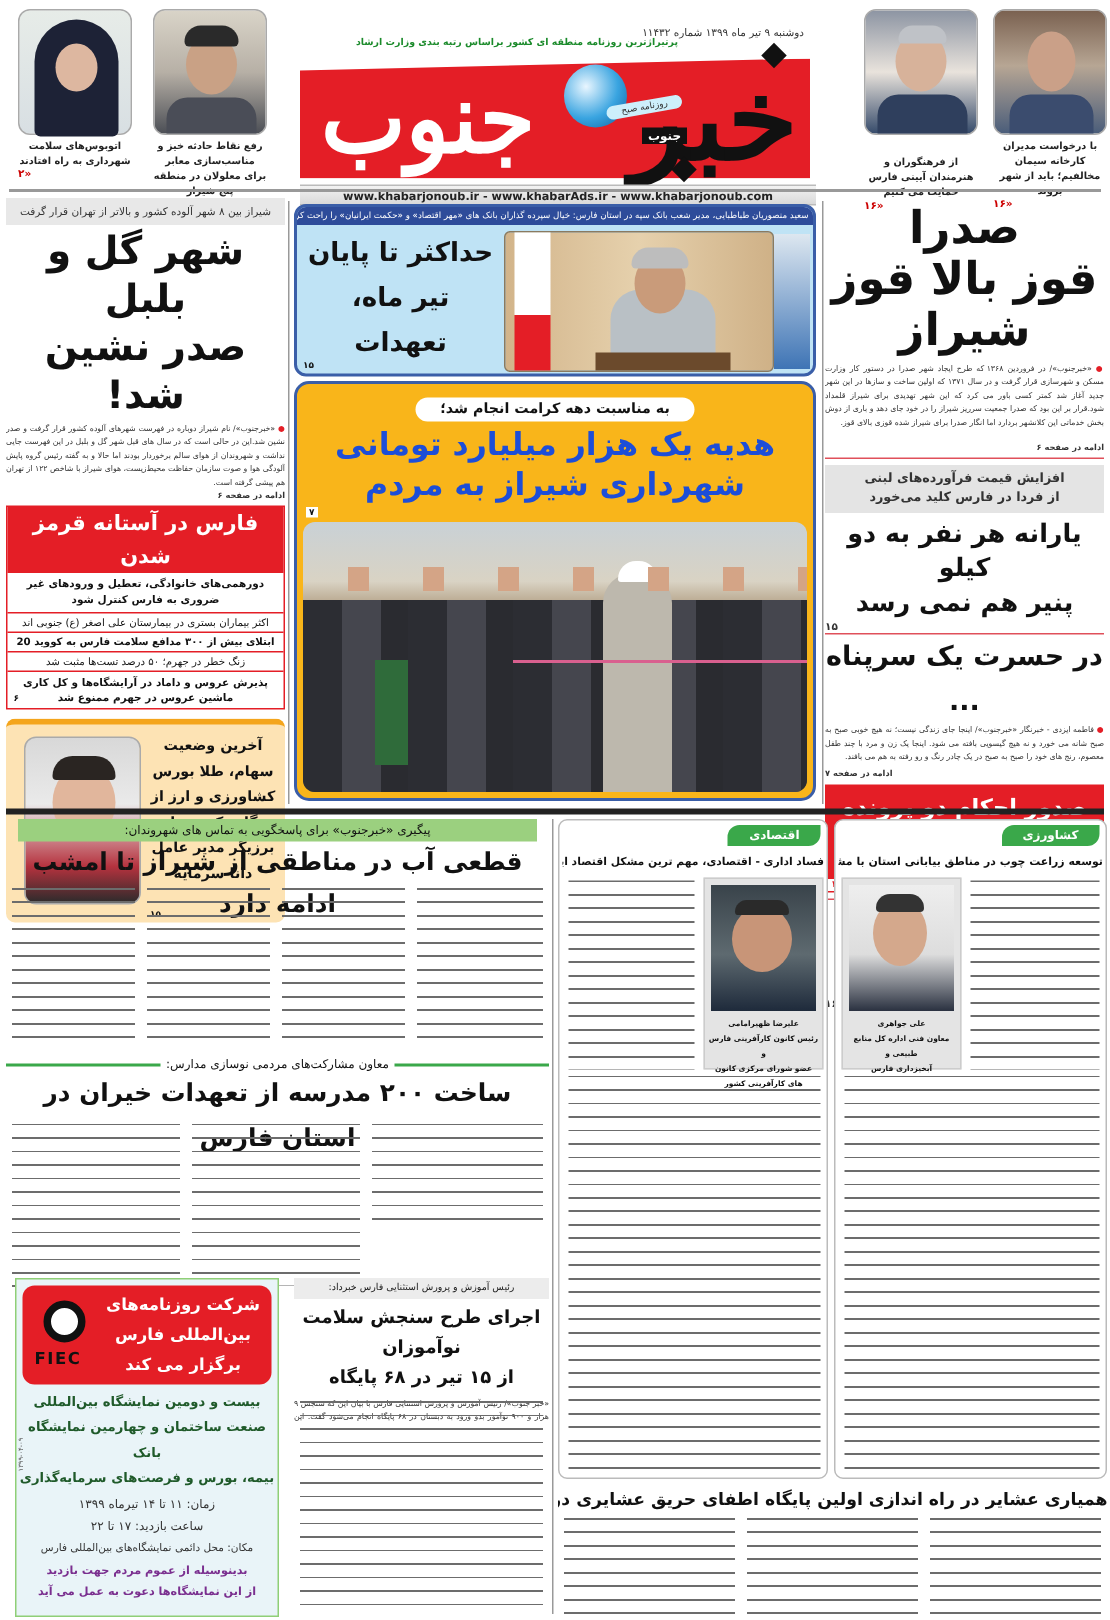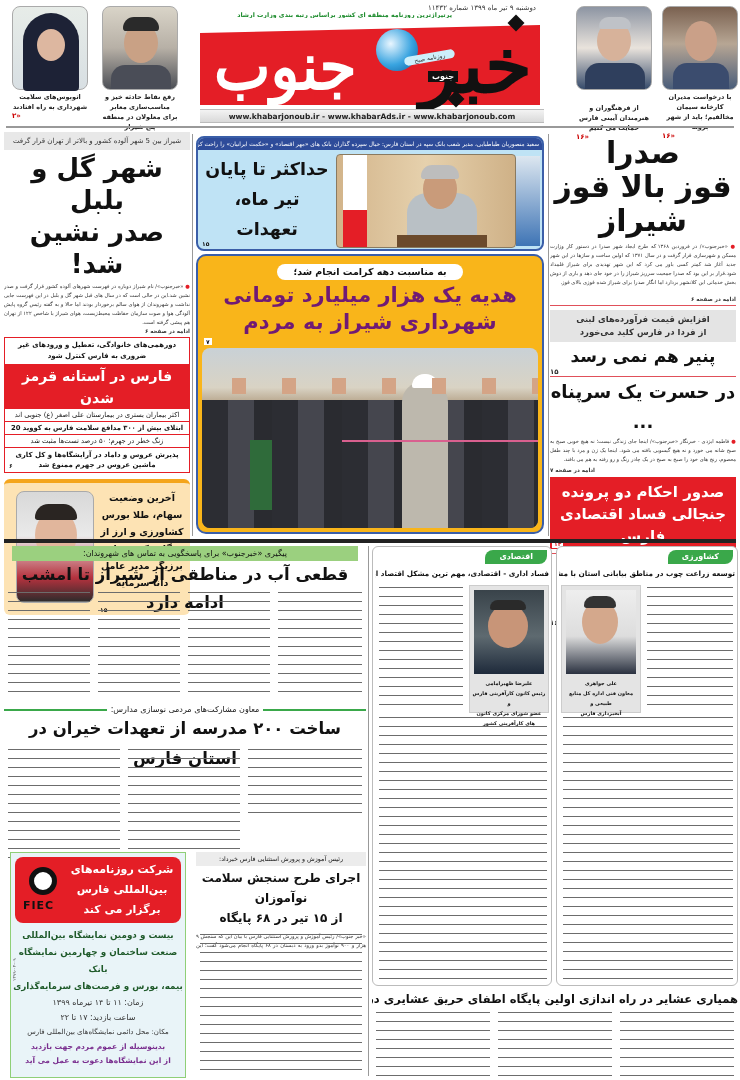--- a/index.html
+++ b/index.html
@@ -53,21 +53,21 @@
 
   <div class="abs" style="left:12px;top:6px;width:76px">
     <div class="photo" style="position:relative;width:76px;height:84px;background:linear-gradient(#e7ece8,#d8dfe3)">
       <div class="abs" style="left:10px;top:6px;width:56px;height:78px;background:#1d2236;border-radius:28px 28px 4px 4px"></div>
       <div class="face" style="left:24px;top:22px;width:28px;height:32px;background:#ddb7a0"></div>
     </div>
     <div class="tiny-cap b" style="margin-top:2px">اتوبوس‌های سلامت شهرداری به راه افتادند</div>
     <div class="pg" style="text-align:left">«<span>۲</span></div>
   </div>
 
-  <div class="abs" style="left:200px;top:1px;width:340px;height:128px">
+  <div class="abs" style="left:200px;top:15px;width:340px;height:128px">
     <div class="abs" style="right:4px;top:3px;font-size:7px;color:#333;white-space:nowrap">دوشنبه ۹ تیر ماه ۱۳۹۹ شماره ۱۱۴۳۲</div>
     <div class="abs" style="left:2px;top:10px;font-size:6.3px;color:#1a8a2a;font-weight:bold;white-space:nowrap;width:250px;overflow:hidden">پرتیراژترین روزنامه منطقه ای کشور براساس رتبه بندی وزارت ارشاد</div>
     <div class="abs" style="left:0;top:24px;width:340px;height:80px;background:#e41e26;clip-path:polygon(0 10%,100% 0,100% 100%,0 100%)"></div>
     <div class="abs" style="left:14px;top:30px;font-size:60px;font-weight:bold;color:#fff;line-height:70px;font-family:'DejaVu Serif',serif;transform:scaleY(1.08)">جنوب</div>
     <div class="abs" style="left:176px;top:28px;width:42px;height:42px;border-radius:50%;background:radial-gradient(circle at 35% 35%,#e9f6ff,#39a4e0 55%,#0c5d9e)"></div>
     <div class="abs" style="left:204px;top:52px;font-size:6px;color:#333;background:#cdeffb;padding:1px 10px;border-radius:8px;transform:rotate(-10deg)">روزنامه صبح</div>
     <div class="abs" style="right:8px;top:22px;font-size:76px;font-weight:bold;color:#111;line-height:86px;font-family:'DejaVu Serif',serif">خبر</div>
     <div class="abs" style="left:228px;top:70px;font-size:8px;color:#fff;background:#111;padding:1px 4px;font-weight:bold">جنوب</div>
     <div class="abs" style="right:18px;top:16px;width:12px;height:12px;background:#111;transform:rotate(45deg)"></div>
     <div class="abs" style="left:250px;top:92px;width:12px;height:12px;background:#111;transform:rotate(45deg)"></div>
@@ -85,20 +85,21 @@
   </div>
   <div class="small" style="margin-top:4px;height:54px;overflow:hidden"><span style="color:#e41e26">● </span><span>«خبرجنوب»/ در فروردین ۱۳۶۸ که طرح ایجاد شهر صدرا در دستور کار وزارت مسکن و شهرسازی قرار گرفت و در سال ۱۳۷۱ که اولین ساخت و سازها در این شهر جدید آغاز شد کمتر کسی باور می کرد که این شهر تهدیدی برای شیراز قلمداد شود.قرار بر این بود که صدرا جمعیت سرریز شیراز را در خود جای دهد و باری از دوش بخش خدماتی این کلانشهر بردارد اما انگار صدرا برای شیراز شده قوزی بالای قوز.</span></div>
   <div class="pg" style="color:#333;font-size:5.5px">ادامه در صفحه ۶</div>
   <div class="redline" style="margin-top:3px"></div>
 
   <div class="center b" style="background:#e4e4e4;margin-top:4px;padding:3px 0;font-size:8.5px;line-height:13px;color:#333">
     <div>افزایش قیمت فرآورده‌های لبنی</div>
     <div>از فردا در فارس کلید می‌خورد</div>
   </div>
   <div class="center b" style="font-size:17px;line-height:23px;margin-top:3px">
+    <div>یارانه هر نفر به دو کیلو</div>
     <div>پنیر هم نمی رسد</div>
   </div>
   <div class="pg" style="color:#333;text-align:left">۱۵</div>
   <div class="redline"></div>
 
   <div class="center b" style="font-size:18px;line-height:30px">در حسرت یک سرپناه ...</div>
   <div class="small" style="height:30px;overflow:hidden"><span style="color:#e41e26">● </span><span>فاطمه ایزدی - خبرنگار «خبرجنوب»/ اینجا جای زندگی نیست؛ نه هیچ خوبی صبح به صبح شانه می خورد و نه هیچ گیسویی بافته می شود. اینجا یک زن و مرد با چند طفل معصوم، رنج های خود را صبح به صبح در یک چادر رنگ و رو رفته به هم می بافند.</span></div>
   <div class="pg" style="color:#333;font-size:5.5px;text-align:left">ادامه در صفحه ۷</div>
 
   <div class="center b" style="background:#e41e26;color:#fff;font-size:15px;line-height:22px;padding:4px 0 2px;margin-top:4px;position:relative">
@@ -130,47 +131,47 @@
     <div class="abs" style="left:84px;top:10px;width:38px;height:14px;background:#bdbdbd;border-radius:16px 16px 4px 4px"></div>
     <div class="abs" style="left:60px;bottom:0;width:90px;height:12px;background:#6b4a2c"></div>
   </div>
   <div class="abs" style="right:2px;top:18px;width:24px;height:90px;background:linear-gradient(#dde7f0,#3e74b5)"></div>
 </div>
 
 <div class="abs" style="left:196px;top:254px;width:348px;height:280px;border:2px solid #3a5ea8;border-radius:10px;background:#f9b51a;overflow:hidden">
   <div class="center" style="margin-top:4px">
     <span class="b" style="display:inline-block;background:#fff;border-radius:10px;padding:0 16px;font-size:9.5px;line-height:16px">به مناسبت دهه کرامت انجام شد؛</span>
   </div>
-  <div class="center b" style="font-size:21px;line-height:27px;margin-top:2px;color:#701a75">
+  <div class="center b" style="font-size:21px;line-height:27px;margin-top:2px;color:#1d4ed8">
     <div>هدیه یک هزار میلیارد تومانی</div>
     <div>شهرداری شیراز به مردم</div>
   </div>
   <div class="abs" style="left:6px;top:82px;font-size:6px;font-weight:bold;background:#fff;padding:0 2px">۷</div>
   <div class="abs" style="left:4px;top:92px;width:336px;height:180px;border-radius:8px;overflow:hidden;background:linear-gradient(#c9d1d6 0,#d9d3c4 22%,#b9a88f 30%,#6a6460 40%,#4a4a4f 100%)">
     <div class="abs" style="left:0;bottom:0;width:100%;height:128px;background:repeating-linear-gradient(90deg,#2c2d33 0,#2c2d33 26px,#45464e 26px,#45464e 52px,#2a2b30 52px,#2a2b30 70px)"></div>
     <div class="abs" style="left:200px;top:34px;width:46px;height:146px;background:#bdb8ad;border-radius:20px 20px 0 0"></div>
     <div class="abs" style="left:210px;top:26px;width:26px;height:14px;background:#fff;border-radius:12px 12px 2px 2px"></div>
     <div class="abs" style="left:140px;top:92px;width:196px;height:2px;background:#d9608f"></div>
     <div class="abs" style="left:48px;top:92px;width:22px;height:70px;background:#2f6b3a"></div>
     <div class="abs" style="left:10px;top:30px;width:326px;height:16px;background:repeating-linear-gradient(90deg,transparent 0,transparent 20px,#d4a486 20px,#d4a486 34px,transparent 34px,transparent 50px)"></div>
   </div>
 </div>
 
 <div class="abs" style="left:4px;top:132px;width:186px;height:404px">
-  <div style="background:#e8e8e8;font-size:7px;line-height:18px;text-align:center;color:#333;white-space:nowrap;overflow:hidden">شیراز بین 5 شهر آلوده کشور و بالاتر از تهران قرار گرفت</div>
+  <div style="background:#e8e8e8;font-size:7px;line-height:18px;text-align:center;color:#333;white-space:nowrap;overflow:hidden">شیراز بین ۸ شهر آلوده کشور و بالاتر از تهران قرار گرفت</div>
   <div class="center b" style="font-size:26px;line-height:32px;margin-top:2px">
     <div>شهر گل و بلبل</div>
     <div>صدر نشین شد!</div>
   </div>
   <div class="small" style="margin-top:2px;height:46px;overflow:hidden"><span style="color:#e41e26">● </span><span>«خبرجنوب»/ نام شیراز دوباره در فهرست شهرهای آلوده کشور قرار گرفت و صدر نشین شد.این در حالی است که در سال های قبل شهر گل و بلبل در این فهرست جایی نداشت و شهروندان از هوای سالم برخوردار بودند اما حالا و به گفته رئیس گروه پایش آلودگی هوا و صوت سازمان حفاظت محیط‌زیست، هوای شیراز با شاخص ۱۲۲ از تهران هم پیشی گرفته است.</span></div>
   <div class="pg" style="color:#333;font-size:5.5px">ادامه در صفحه ۶</div>
 
   <div style="margin-top:3px;border:1.5px solid #e41e26">
+    <div class="center b" style="background:#e41e26;color:#fff;font-size:14px;line-height:22px">فارس در آستانه قرمز شدن</div>
     <div class="center b" style="font-size:7px;line-height:11px;padding:2px 8px;border-bottom:1.5px solid #e41e26">دورهمی‌های خانوادگی، تعطیل و ورودهای غیر ضروری به فارس کنترل شود</div>
-    <div class="center b" style="background:#e41e26;color:#fff;font-size:14px;line-height:22px">فارس در آستانه قرمز شدن</div>
     <div class="center" style="font-size:6.8px;line-height:12px;border-bottom:1.5px solid #e41e26">اکثر بیماران بستری در بیمارستان علی اصغر (ع) جنوبی اند</div>
     <div class="center b" style="font-size:6.8px;line-height:12px;border-bottom:1.5px solid #e41e26">ابتلای بیش از ۳۰۰ مدافع سلامت فارس به کووید 20</div>
     <div class="center" style="font-size:6.8px;line-height:12px;border-bottom:1.5px solid #e41e26">زنگ خطر در جهرم؛ ۵۰ درصد تست‌ها مثبت شد</div>
     <div class="center b" style="font-size:7px;line-height:10px;padding:2px 10px;position:relative">
       <span>پذیرش عروس و داماد در آرایشگاه‌ها و کل کاری ماشین عروس در جهرم ممنوع شد</span>
       <span class="abs" style="left:4px;bottom:1px;font-size:6px">۶</span>
     </div>
   </div>
 
   <div style="position:relative;margin-top:6px;height:136px;background:#fde3b4;border-radius:6px;border-top:4px solid #f4a51c">

